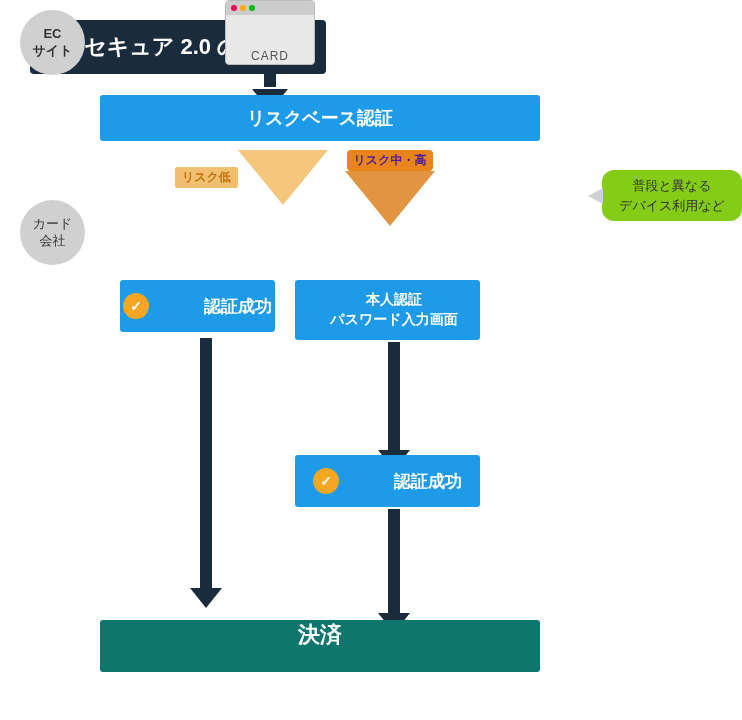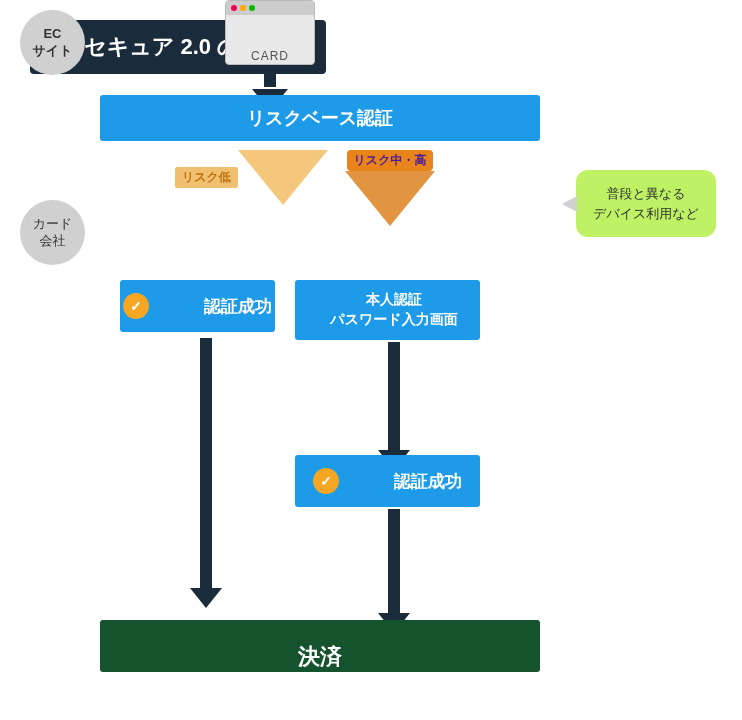--- a/index.html
+++ b/index.html
@@ -144,26 +144,26 @@
       font-size: 13px;
       color: #333;
       font-weight: normal;
       line-height: 1.3;
       text-align: center;
     }
 
     
     .speech-bubble {
       position: absolute;
-      right: 26px;
+      right: 0;
       top: 170px;
       width: 140px;
-      background: #bef264;
+      background: #84cc16;
       border-radius: 12px;
-      padding: 14px 12px;
+      padding: 6px 12px;
       font-size: 13px;
       color: #333;
       text-align: center;
       line-height: 1.5;
     }
     .speech-bubble::before {
       content: '';
       position: absolute;
       left: -14px;
       top: 50%;
@@ -267,24 +267,24 @@
       gap: 8px;
     }
 
     
     .payment-bar {
       position: absolute;
       left: 100px;
       top: 620px;
       width: 440px;
       height: 52px;
-      background: #14532d;
-      border-radius: 3px;
-      display: flex;
-      align-items: flex-end;
+      background: #0f766e;
+      border-radius: 3px;
+      display: flex;
+      align-items: flex-start;
       justify-content: center;
       color: #fff;
       font-size: 22px;
       font-weight: bold;
     }
 
     
     .left-to-payment {
       position: absolute;
       left: 190px;

